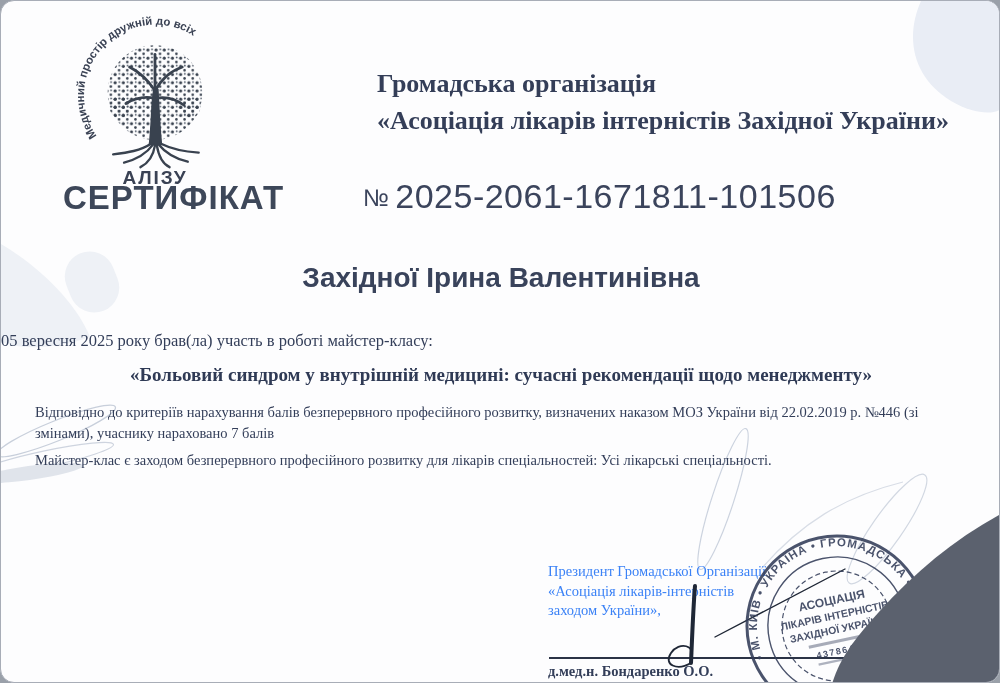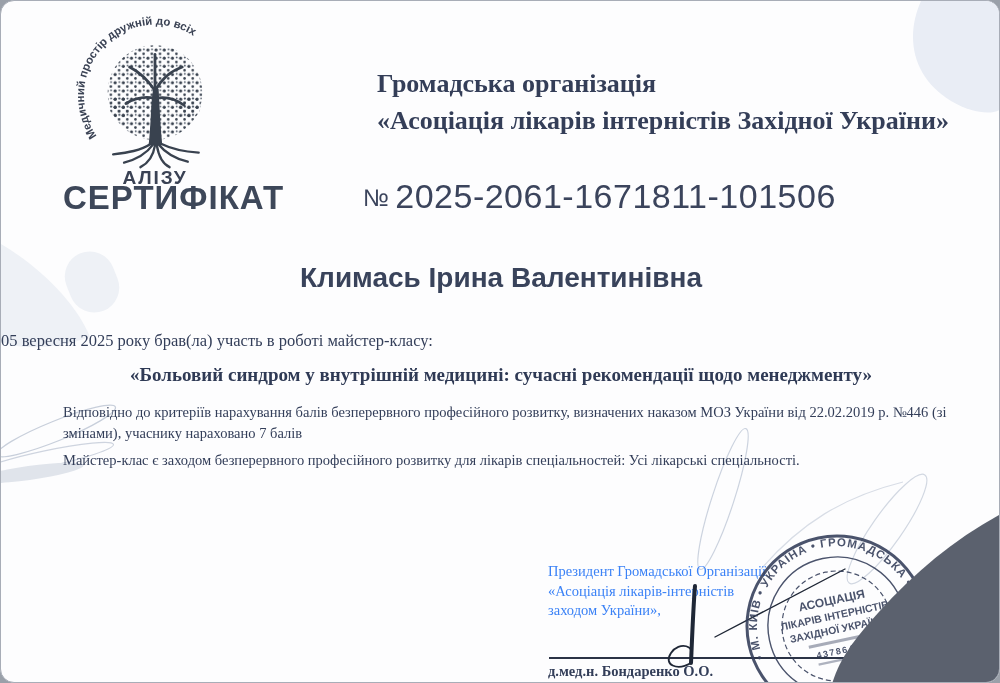--- a/index.html
+++ b/index.html
@@ -16,21 +16,21 @@
   .cert-title{left:62px;top:178px;font-family:"Liberation Sans",sans-serif;
     font-weight:bold;font-size:33px;letter-spacing:1px;color:#3d4759;}
   .cert-number{left:362px;top:176px;font-family:"Liberation Sans",sans-serif;
     font-size:34px;color:#3b445c;letter-spacing:0.5px;}
   .cert-number .no-sign{font-size:24px;vertical-align:2px;margin-right:6px;}
   
   .recipient{left:0;top:261px;width:1000px;text-align:center;
     font-family:"Liberation Sans",sans-serif;font-weight:bold;font-size:28px;color:#39435b;}
   .participation{left:0;top:330px;width:1000px;text-align:left;font-size:16.5px;color:#333e59;}
   .topic{left:0;top:363px;width:1000px;text-align:center;font-weight:bold;font-size:19px;color:#2f3a55;}
-  .para{left:34px;width:932px;font-size:14.5px;line-height:21px;color:#333e59;margin-left:28px;}
+  .para{left:34px;width:932px;font-size:14.5px;line-height:21px;color:#333e59;}
   .para1{top:401px;}
   .para2{top:449px;}
   
   .sig-block{left:547px;top:561px;width:330px;font-size:14.5px;line-height:19.5px;color:#3b82f6;}
   .sig-name{left:547px;top:630px;font-size:14.5px;font-weight:bold;color:#333e59;margin-top:32px;}
   .sig-rule{left:548px;top:656px;width:328px;height:2px;background:#2b3346;}
   .logo-wrap{left:48px;top:6px;width:212px;height:182px;}
   .svg-layer{left:0;top:0;width:1000px;height:683px;pointer-events:none;}
 </style>
 </head>
@@ -94,21 +94,21 @@
   </svg>
 
   <div class="abs org-header">
     <div>Громадська організація</div>
     <div>«Асоціація лікарів інтерністів Західної України»</div>
   </div>
 
   <div class="abs cert-title">СЕРТИФІКАТ</div>
   <div class="abs cert-number"><span class="no-sign">№</span><span>2025-2061-1671811-101506</span></div>
 
-  <div class="abs recipient">Климась Ірина Валентинівна</div>
+  <div class="abs recipient">Західної Ірина Валентинівна</div>
 
   <div class="abs participation">05 вересня 2025 року брав(ла) участь в роботі майстер-класу:</div>
 
   <div class="abs topic">«Больовий синдром у внутрішній медицині: сучасні рекомендації щодо менеджменту»</div>
 
   <div class="abs para para1">Відповідно до критеріїв нарахування балів безперервного професійного розвитку, визначених наказом МОЗ України від 22.02.2019 р. №446 (зі змінами), учаснику нараховано 7 балів</div>
   <div class="abs para para2">Майстер-клас є заходом безперервного професійного розвитку для лікарів спеціальностей: Усі лікарські спеціальності.</div>
 
   <div class="abs sig-block">
     <div>Президент Громадської Організації</div>

